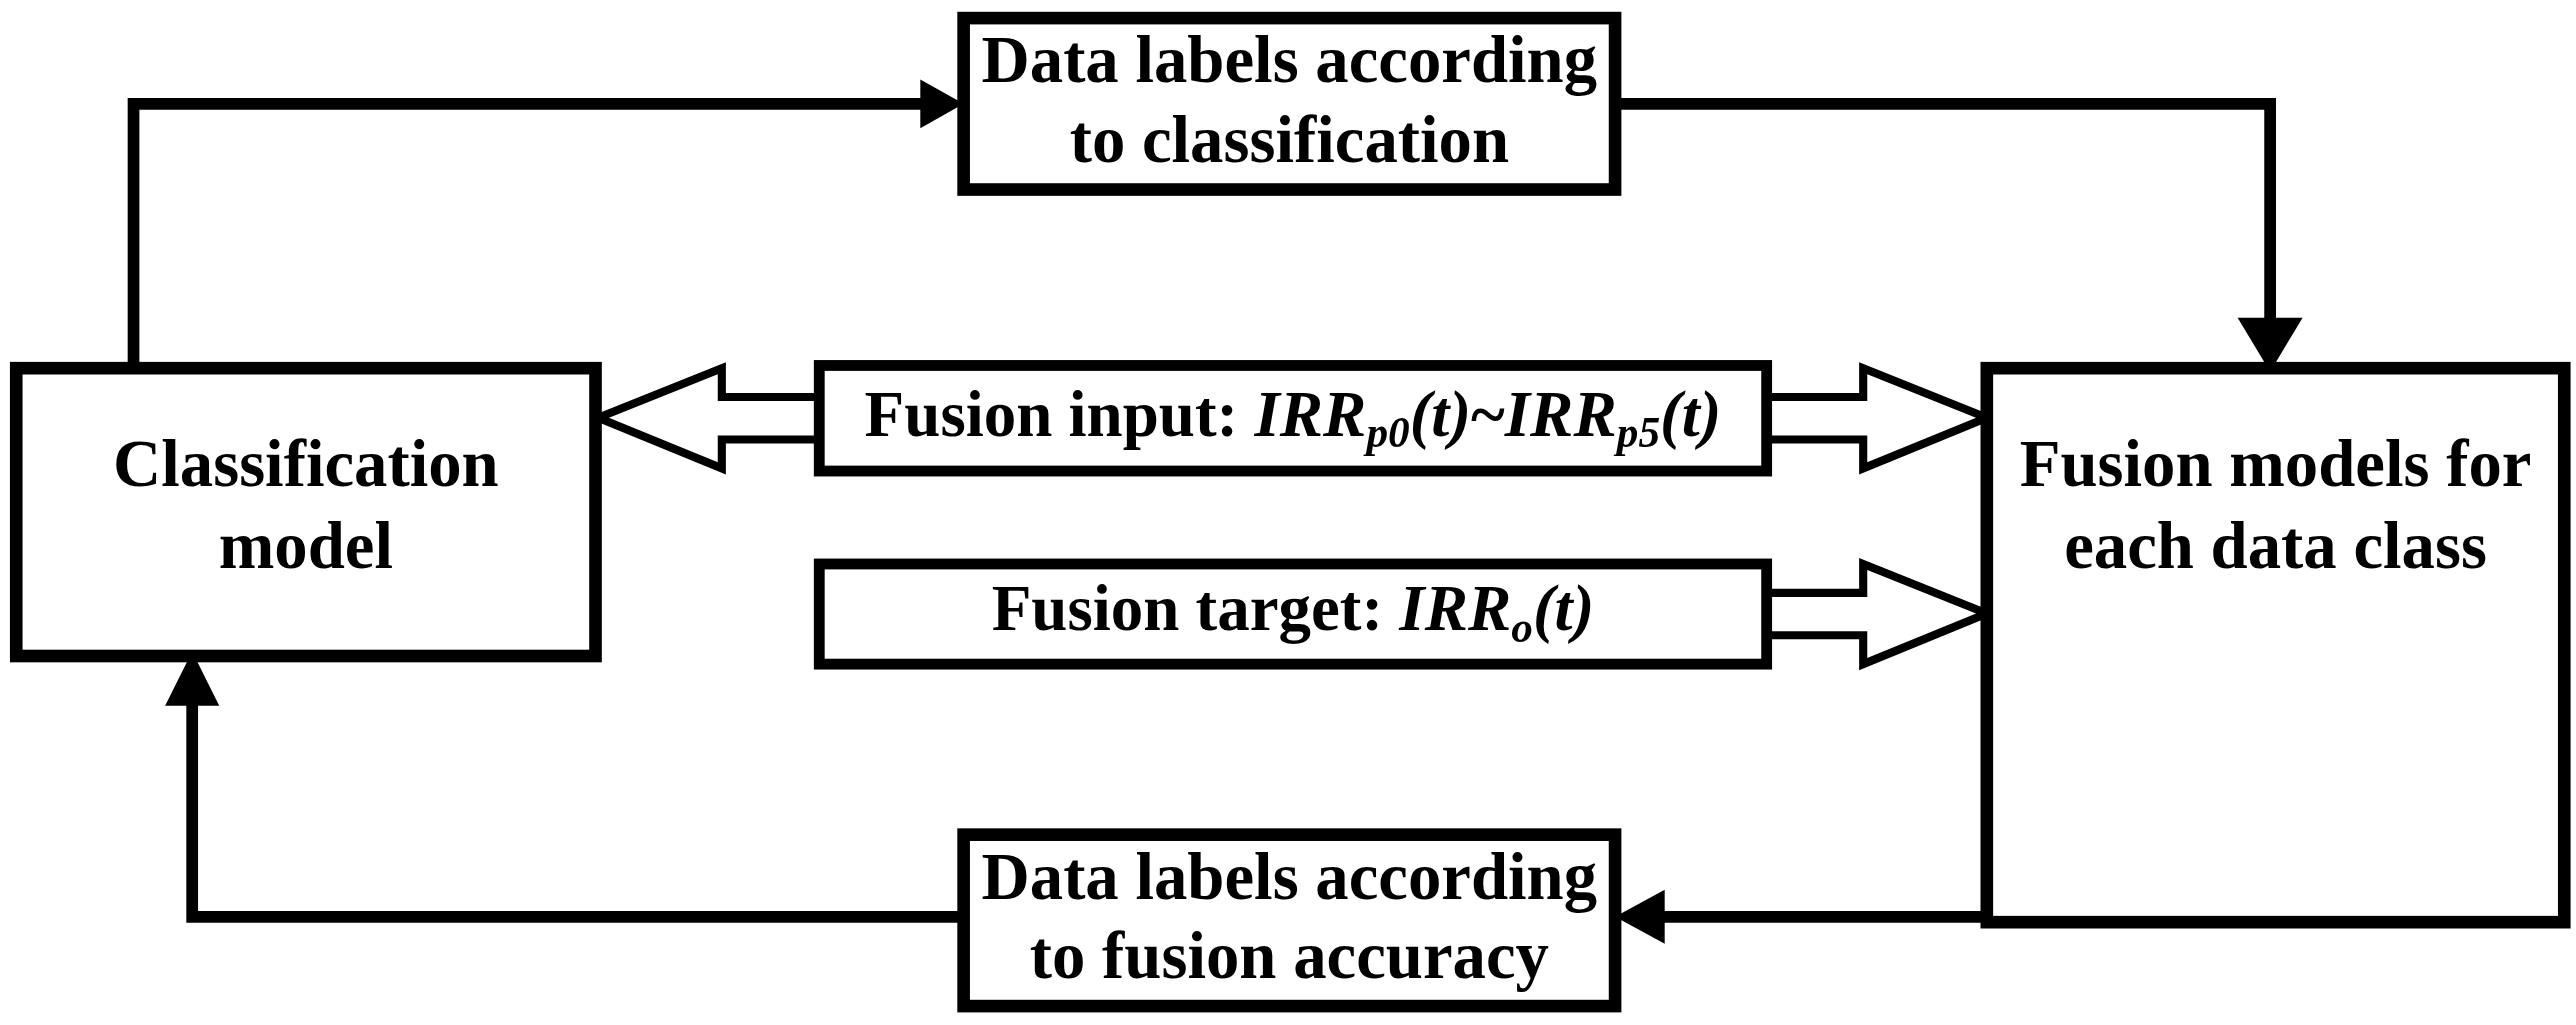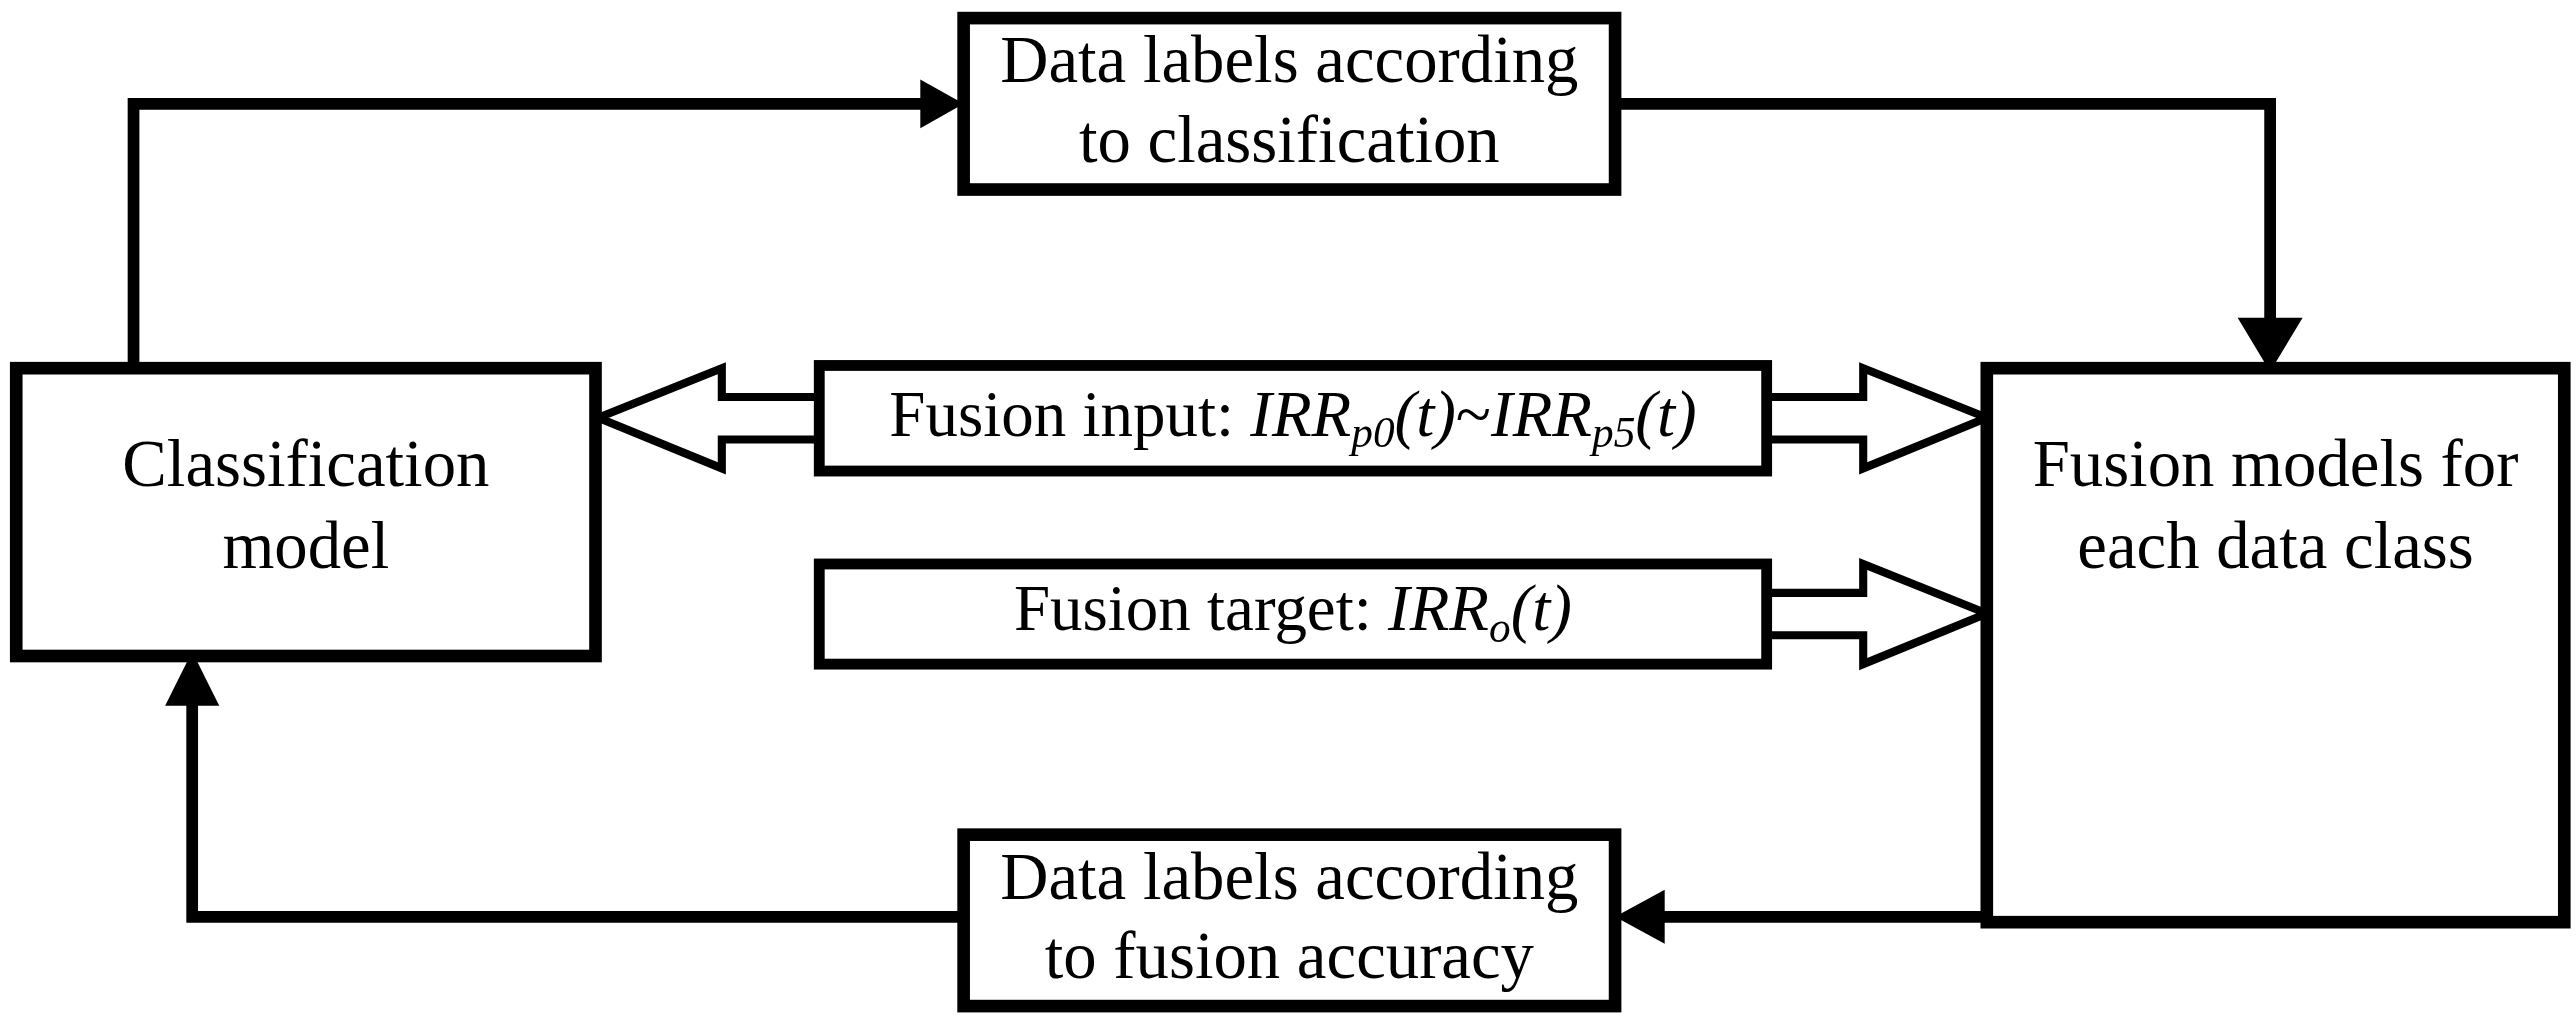--- a/index.html
+++ b/index.html
@@ -12,20 +12,21 @@
     width: 2576px;
     height: 1026px;
     overflow: hidden;
     font-family: "Liberation Serif", "DejaVu Serif", serif;
   }
   #diagram-root {
     position: relative;
     width: 2576px;
     height: 1026px;
     background: #ffffff;
+    font-weight: bold;
   }
   svg.canvas {
     position: absolute;
     left: 0;
     top: 0;
     width: 2576px;
     height: 1026px;
     display: block;
   }
   .box-rect {

